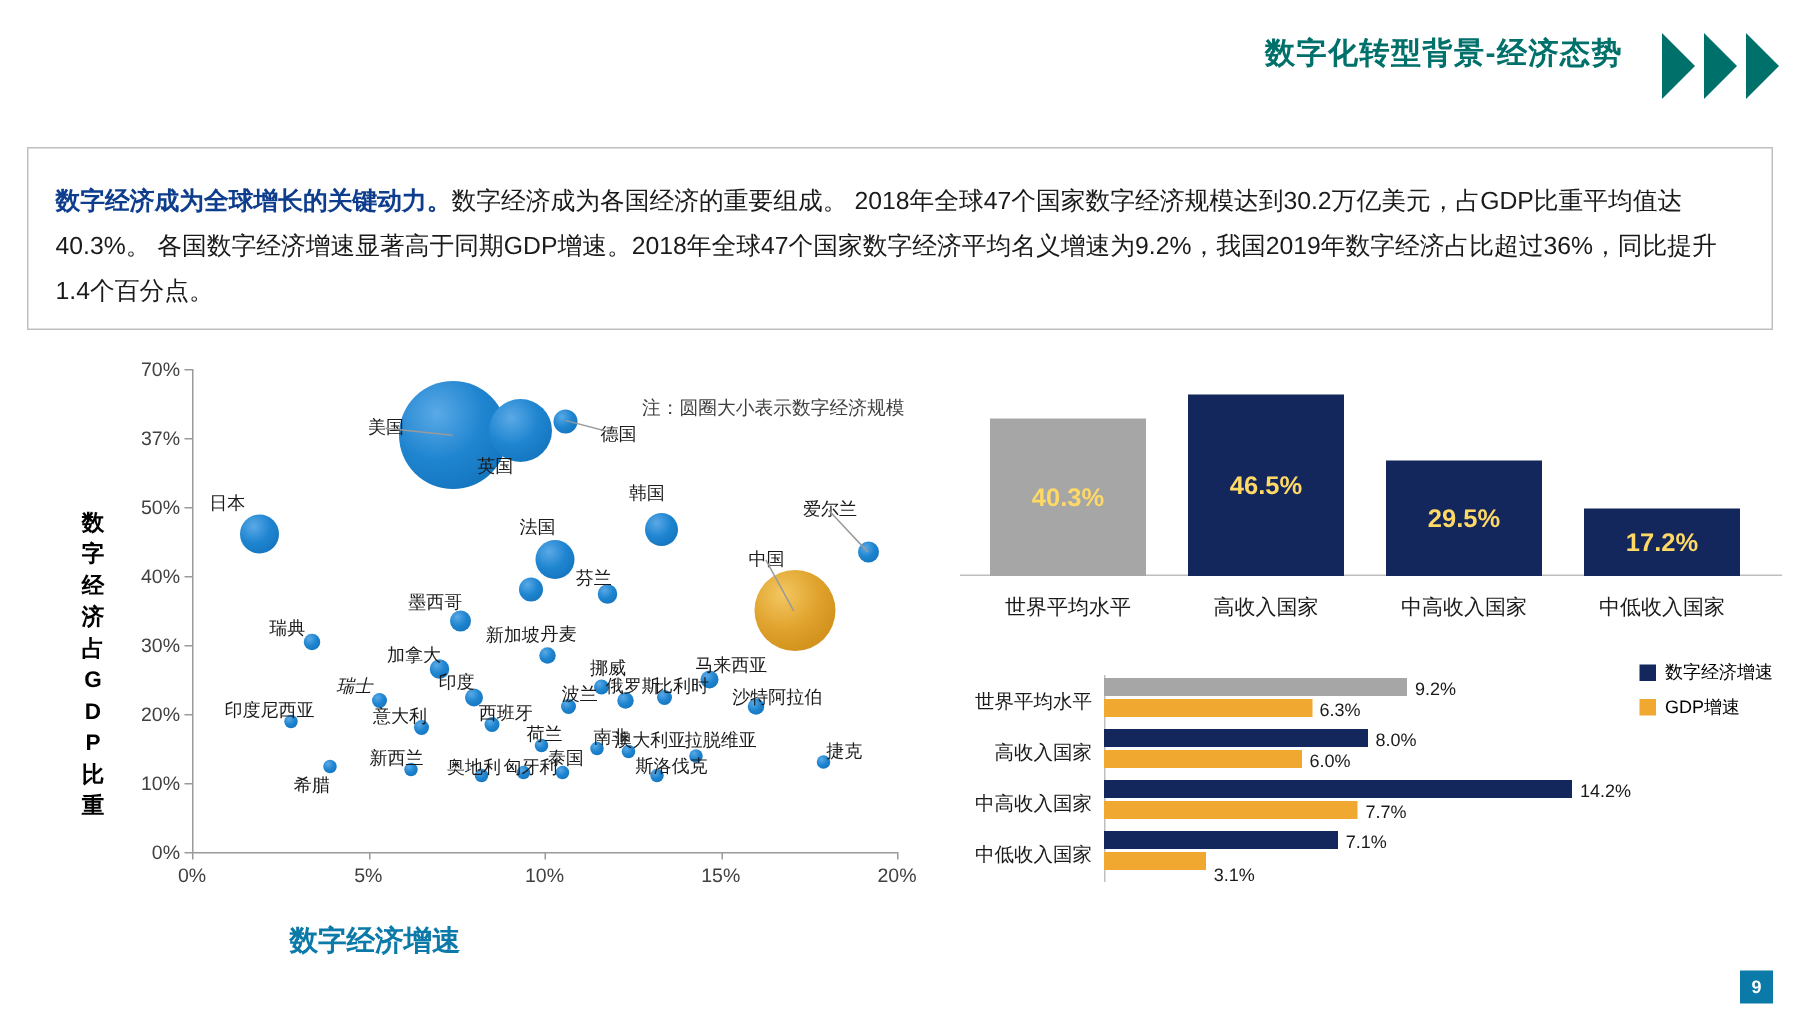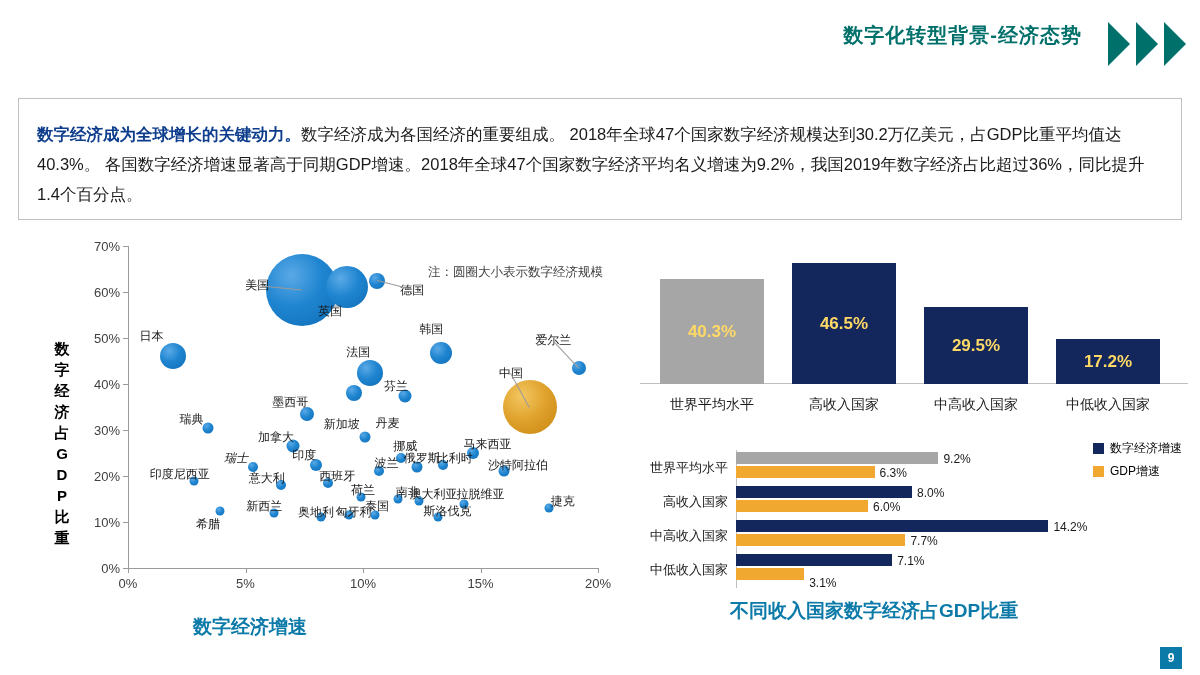--- a/index.html
+++ b/index.html
@@ -90,21 +90,21 @@
       <div class="sc-ytick" style="top: 276px;">10%</div>
       <div class="tickmark-y" style="top: 276px;"></div>
       <div class="sc-ytick" style="top: 230px;">20%</div>
       <div class="tickmark-y" style="top: 230px;"></div>
       <div class="sc-ytick" style="top: 184px;">30%</div>
       <div class="tickmark-y" style="top: 184px;"></div>
       <div class="sc-ytick" style="top: 138px;">40%</div>
       <div class="tickmark-y" style="top: 138px;"></div>
       <div class="sc-ytick" style="top: 92px;">50%</div>
       <div class="tickmark-y" style="top: 92px;"></div>
-      <div class="sc-ytick" style="top: 46px;">60%</div>
+      <div class="sc-ytick" style="top: 46px;">37%</div>
       <div class="tickmark-y" style="top: 46px;"></div>
       <div class="sc-ytick" style="top: 0px;">70%</div>
       <div class="tickmark-y" style="top: 0px;"></div>
       <div class="sc-xtick" style="left: 0px;">0%</div>
       <div class="tickmark-x" style="left: 0px;"></div>
       <div class="sc-xtick" style="left: 117.5px;">5%</div>
       <div class="tickmark-x" style="left: 117.5px;"></div>
       <div class="sc-xtick" style="left: 235px;">10%</div>
       <div class="tickmark-x" style="left: 235px;"></div>
       <div class="sc-xtick" style="left: 352.5px;">15%</div>
@@ -133,21 +133,21 @@
       <div class="bubble bub-blue" style="left: 277.3px; top: 149.5px; width: 13px; height: 13px;"></div>
       <div class="pt-label" style="left: 267.9px; top: 140.3px;">芬兰</div>
       <div class="bubble bub-gold" style="left: 401.85px; top: 161px; width: 54px; height: 54px;"></div>
       <div class="pt-label" style="left: 383.05px; top: 126.5px;">中国</div>
       <div class="leader" style="left: 383.05px; top: 126.5px; width: 39.2898px; transform: rotate(1.07186rad);"></div>
       <div class="bubble bub-blue" style="left: 178.6px; top: 167.9px; width: 14px; height: 14px;"></div>
       <div class="pt-label" style="left: 162.15px; top: 156.4px;">墨西哥</div>
       <div class="bubble bub-blue" style="left: 79.9px; top: 181.7px; width: 11px; height: 11px;"></div>
       <div class="pt-label" style="left: 63.45px; top: 172.5px;">瑞典</div>
       <div class="bubble bub-blue" style="left: 237.35px; top: 190.9px; width: 11px; height: 11px;"></div>
-      <div class="pt-label" style="left: 244.4px; top: 177.1px; margin-left: 15px;">丹麦</div>
+      <div class="pt-label" style="left: 244.4px; top: 177.1px;">丹麦</div>
       <div class="bubble bub-blue" style="left: 164.5px; top: 200.1px; width: 13px; height: 13px;"></div>
       <div class="pt-label" style="left: 148.05px; top: 190.9px;">加拿大</div>
       <div class="bubble bub-blue" style="left: 345.45px; top: 207px; width: 12px; height: 12px;"></div>
       <div class="pt-label" style="left: 359.55px; top: 197.8px;">马来西亚</div>
       <div class="bubble bub-blue" style="left: 272.6px; top: 211.6px; width: 10px; height: 10px;"></div>
       <div class="pt-label" style="left: 277.3px; top: 200.1px;">挪威</div>
       <div class="bubble bub-blue" style="left: 124.55px; top: 220.8px; width: 10px; height: 10px;"></div>
       <div class="pt-label" style="left: 108.1px; top: 211.6px; font-style: italic;">瑞士</div>
       <div class="bubble bub-blue" style="left: 188px; top: 218.5px; width: 12px; height: 12px;"></div>
       <div class="pt-label" style="left: 176.25px; top: 209.3px;">印度</div>
@@ -242,16 +242,15 @@
   <div class="legend" id="bc-legend">
       <div>
         <i style="background: rgb(20, 39, 92);"></i>
         <span>数字经济增速</span>
       </div>
       <div>
         <i style="background: rgb(240, 168, 48);"></i>
         <span>GDP增速</span>
       </div>
     </div>
-  <div class="bc-caption">不同收入国家数字经济占GDP比重</div>
 </div>
 
 <div class="pagenum">9</div>
 
 </body></html>

